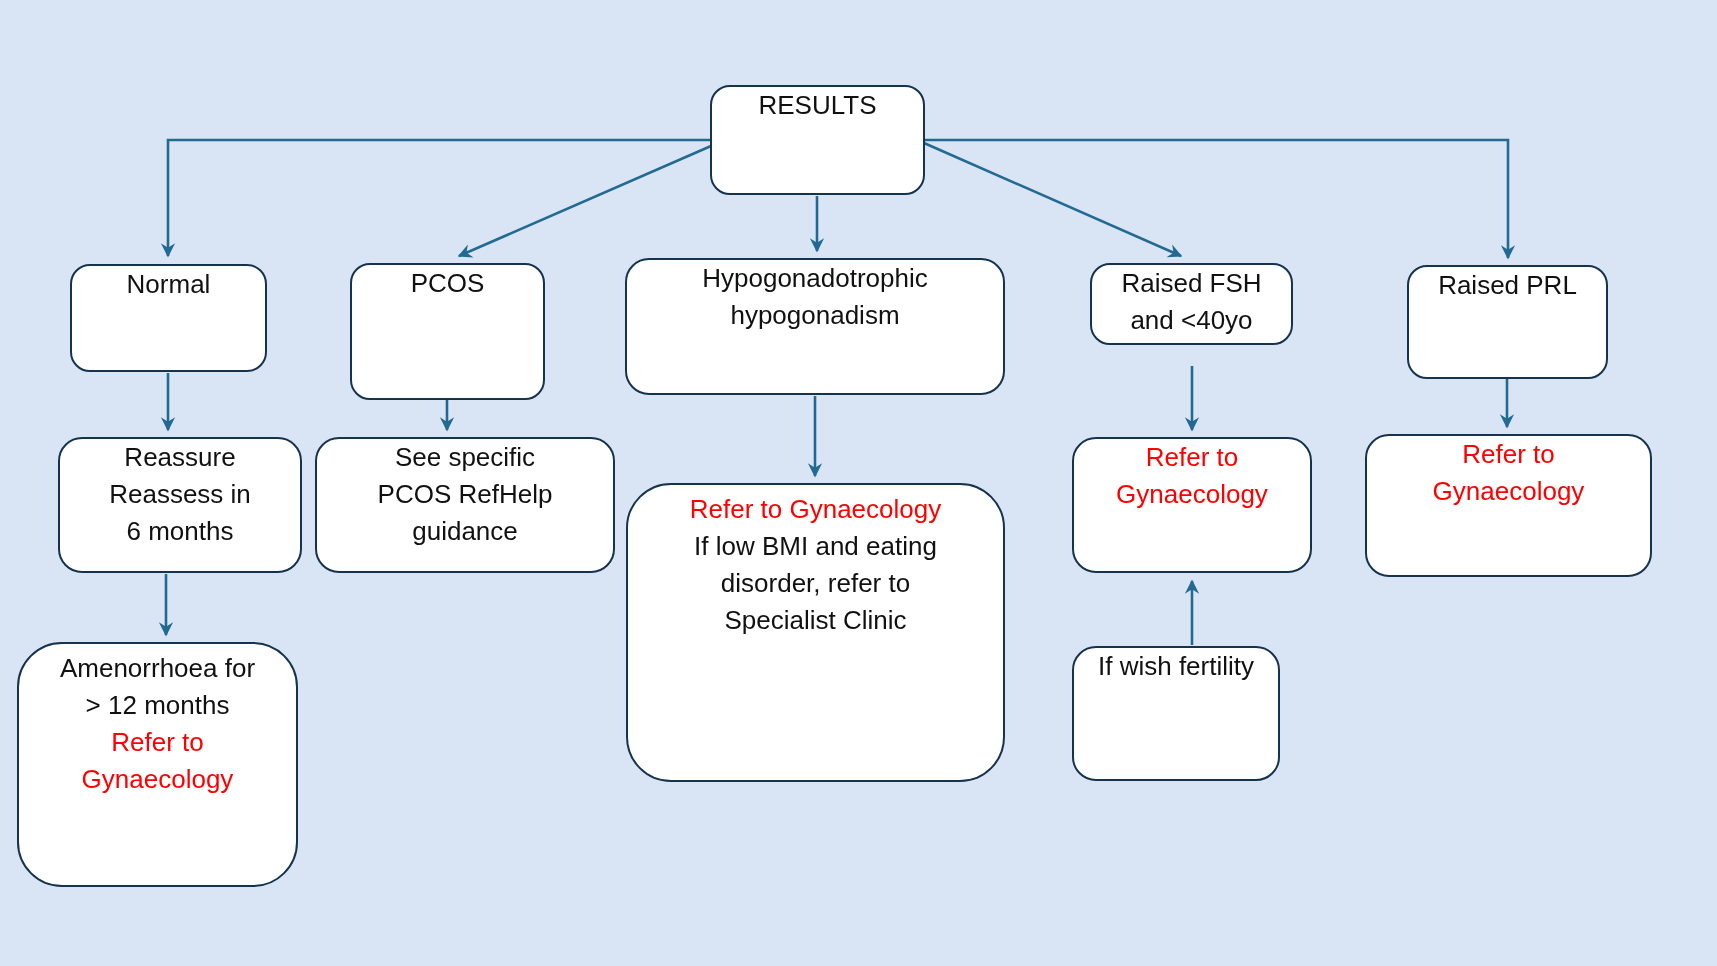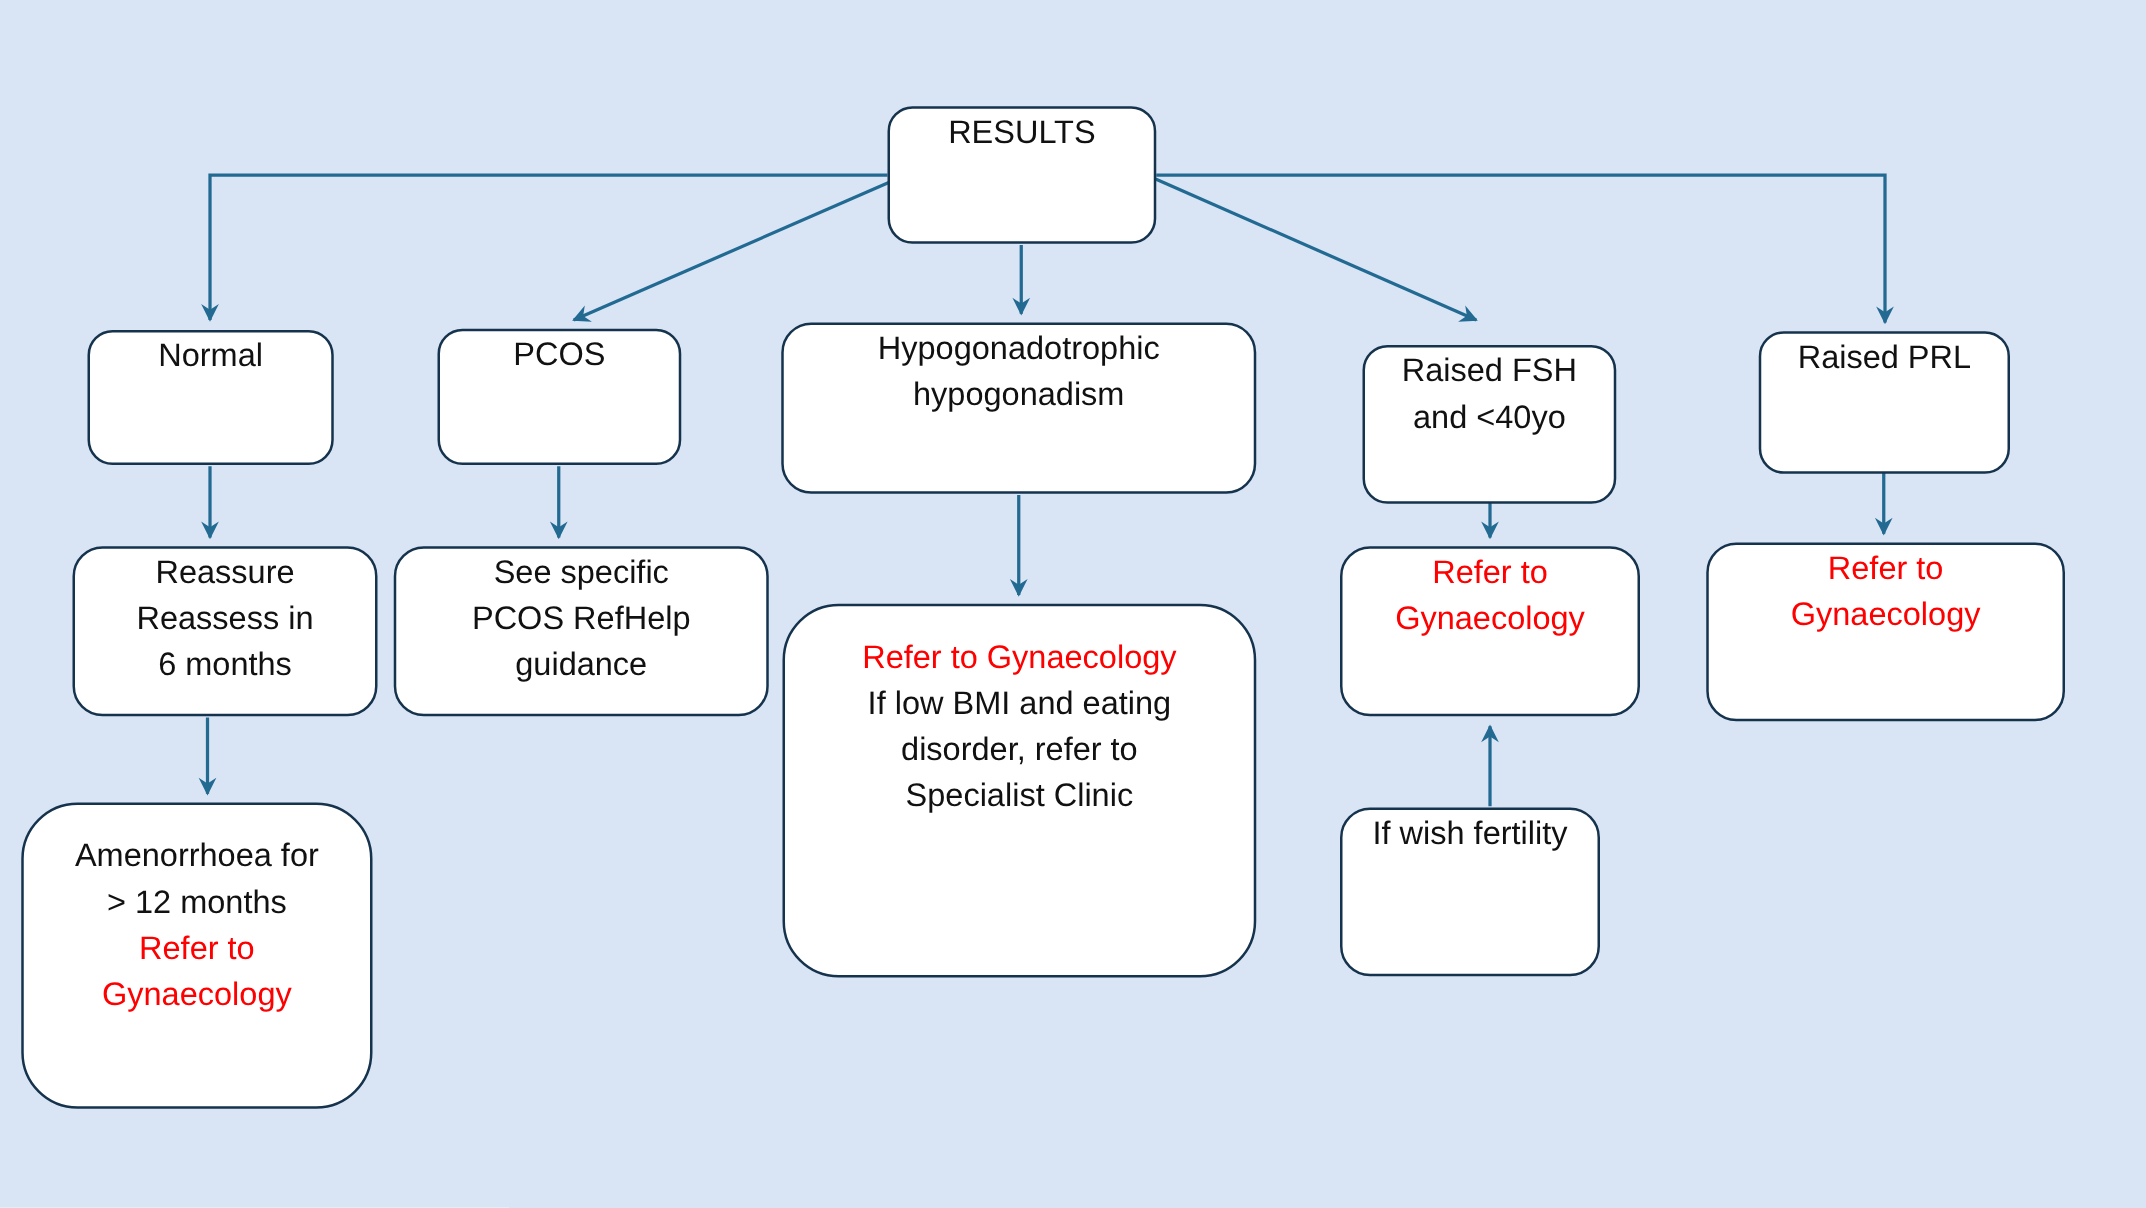--- a/index.html
+++ b/index.html
@@ -42,21 +42,21 @@
     align-items:center;
     justify-content:flex-start;
     text-align:center;
     color:var(--ink);
     font-size:26px;
     line-height:37px;
   }
   .r20{border-radius:20px;}
   .r24{border-radius:24px;}
   .r45{border-radius:45px;}
-  .top-align{justify-content:flex-start;padding-top:22px;}
+  .top-align{justify-content:flex-start;padding-top:6px;}
   .ln{display:block;white-space:nowrap;}
   .red{color:var(--red);}
 </style>
 </head>
 <body>
 
 <div class="canvas">
 
   <svg class="arrow-layer" viewBox="0 0 1717 966" xmlns="http://www.w3.org/2000/svg">
     <defs>
@@ -79,30 +79,30 @@
   </svg>
 
   <div class="node r20" style="left:710px;top:85px;width:215px;height:110px;">
     <span class="ln">RESULTS</span>
   </div>
 
   <div class="node r20" style="left:70px;top:264px;width:197px;height:108px;">
     <span class="ln">Normal</span>
   </div>
 
-  <div class="node r20" style="left:350px;top:263px;width:195px;height:109px;">
+  <div class="node r20" style="left:350px;top:263px;width:195px;height:137px;">
     <span class="ln">PCOS</span>
   </div>
 
   <div class="node r24" style="left:625px;top:258px;width:380px;height:137px;">
     <span class="ln">Hypogonadotrophic</span>
     <span class="ln">hypogonadism</span>
   </div>
 
-  <div class="node r20" style="left:1090px;top:276px;width:203px;height:127px;">
+  <div class="node r20" style="left:1090px;top:263px;width:203px;height:82px;">
     <span class="ln">Raised FSH</span>
     <span class="ln">and &lt;40yo</span>
   </div>
 
   <div class="node r20" style="left:1407px;top:265px;width:201px;height:114px;">
     <span class="ln">Raised PRL</span>
   </div>
 
   <div class="node r24" style="left:58px;top:437px;width:244px;height:136px;">
     <span class="ln">Reassure</span>

